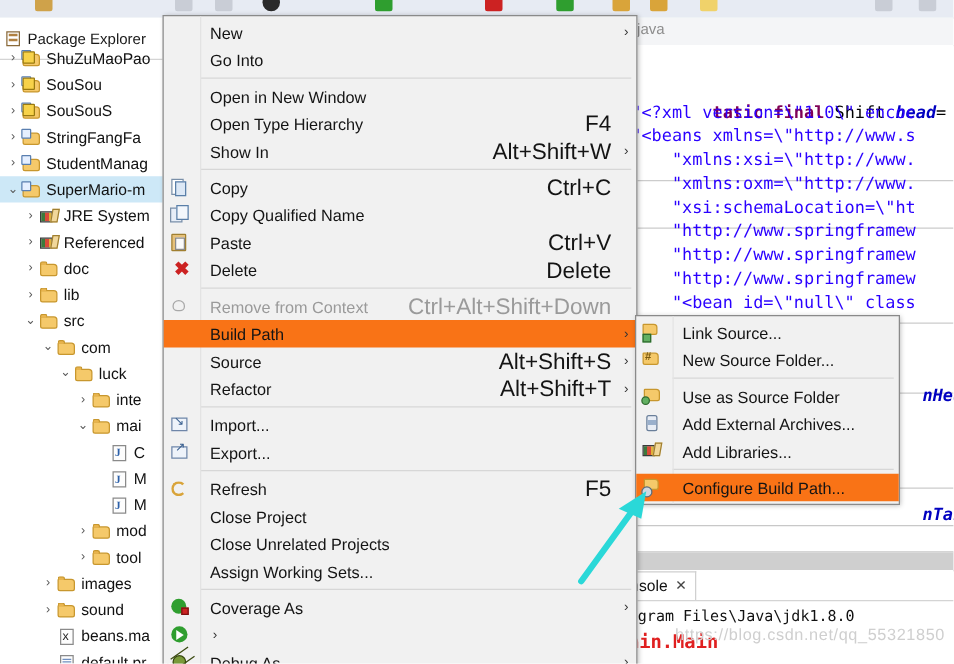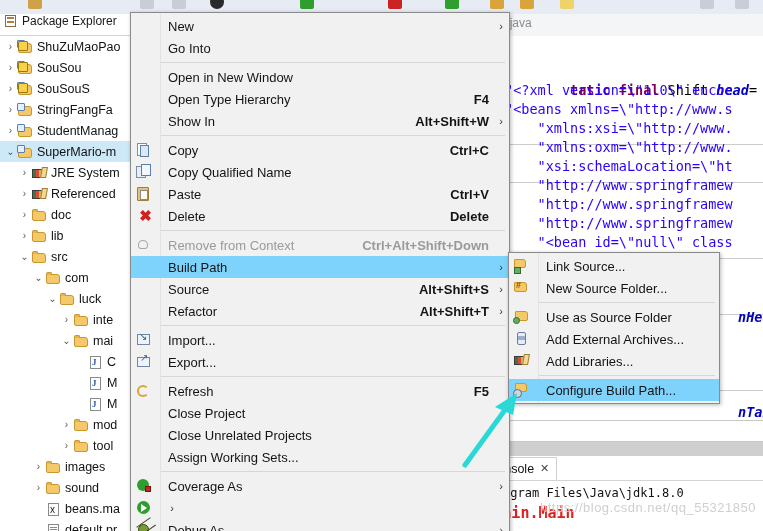--- a/index.html
+++ b/index.html
@@ -40,25 +40,25 @@
     left: 0; top: 14px;
     width: 134px;
     height: 517px;
     background: #ffffff;
     border-right: 1px solid #c0c0c0;
     overflow: hidden;
   }
   .explorer-tab {
     position: absolute;
     left: 0; top: 0;
-    width: 134px; height: 22px;
+    width: 134px; height: 34px;
     background: #ffffff;
     border-bottom: 1px solid #d4d4d4;
     display: flex;
-    align-items: flex-start;
+    align-items: center;
     padding-left: 4px;
     box-sizing: border-box;
     white-space: nowrap;
   }
   .explorer-tab .tab-label {
     font-size: 12px;
     color: #1a1a1a;
     margin-left: 4px;
   }
   .tree {
@@ -411,35 +411,34 @@
     position: relative;
     height: 22px;
     display: flex;
     align-items: center;
     font-size: 13px;
     color: #141414;
     padding-left: 0;
     white-space: nowrap;
   }
   .mi.sel {
-    background: #7dd3fc;
+    background: #f97316;
   }
   .mi.disabled { color: #9a9a9a; justify-content: center; }
   .mi-icon {
     width: 29px;
     flex: 0 0 29px;
     height: 20px;
     position: relative;
   }
   .mi-label { flex: 1 1 auto; padding-left: 8px; }
   .mi-accel {
     color: #141414;
-    font-size: 13px;
+    font-size: 18px;
     padding-right: 4px;
-    font-weight: bold;
   }
   .mi.disabled .mi-accel { color: #9a9a9a; }
   .mi-arrow {
     width: 16px;
     flex: 0 0 16px;
     text-align: center;
     font-size: 11px;
     color: #333;
   }
   .mi-sep {

